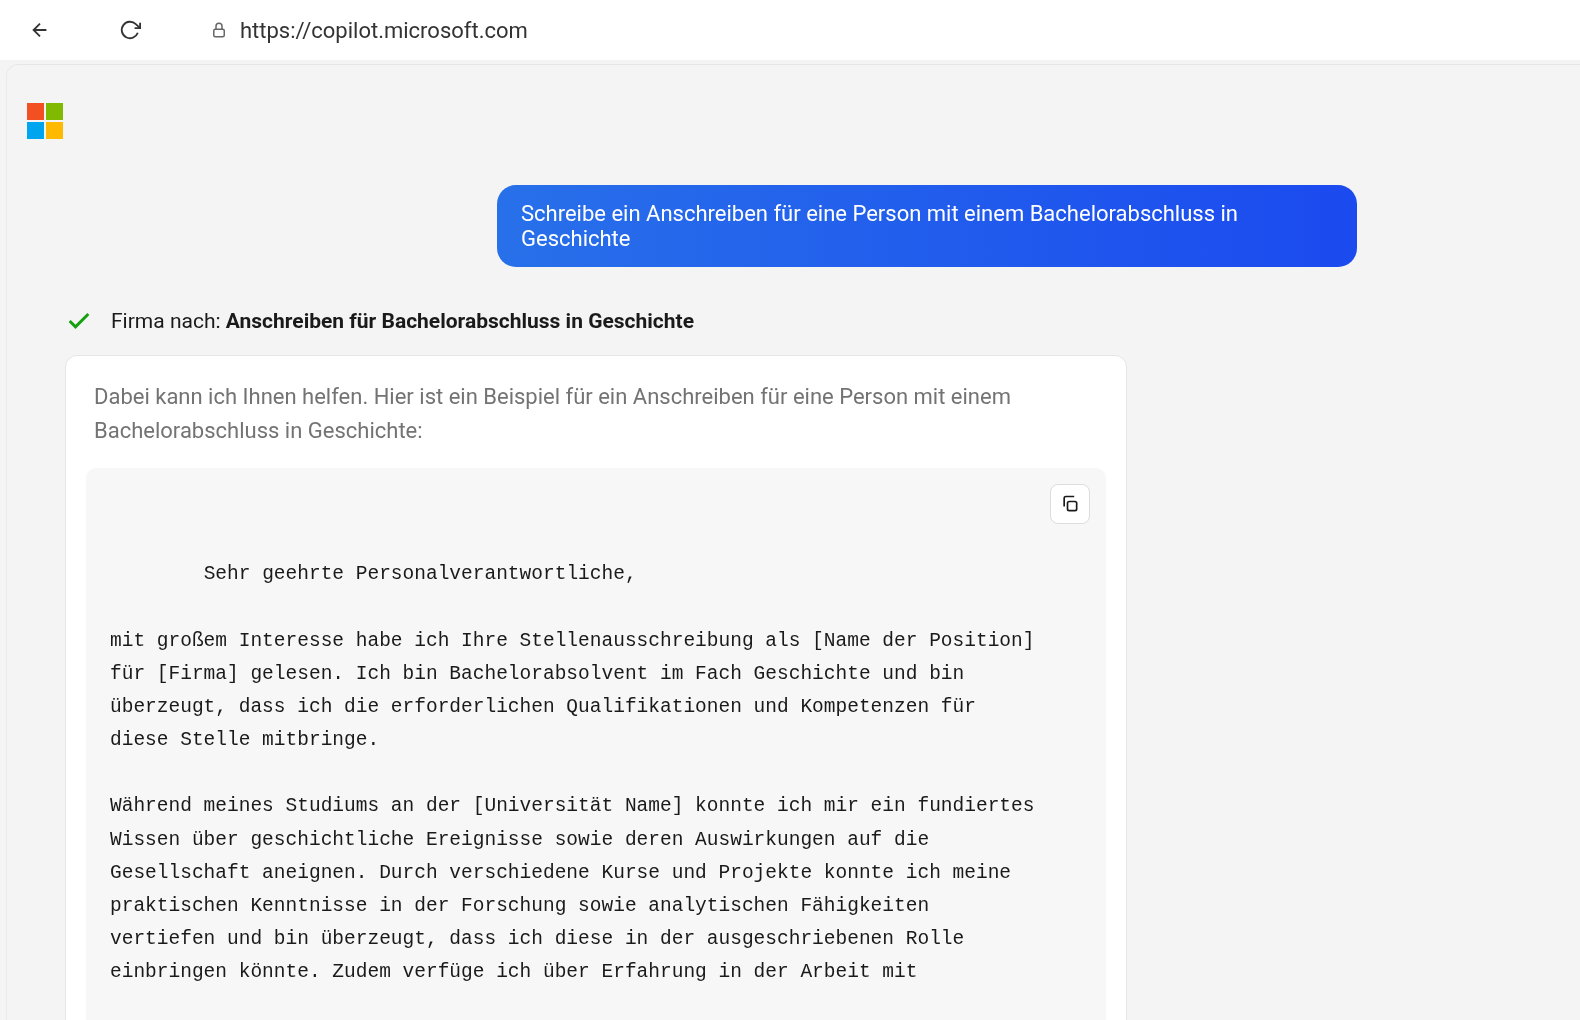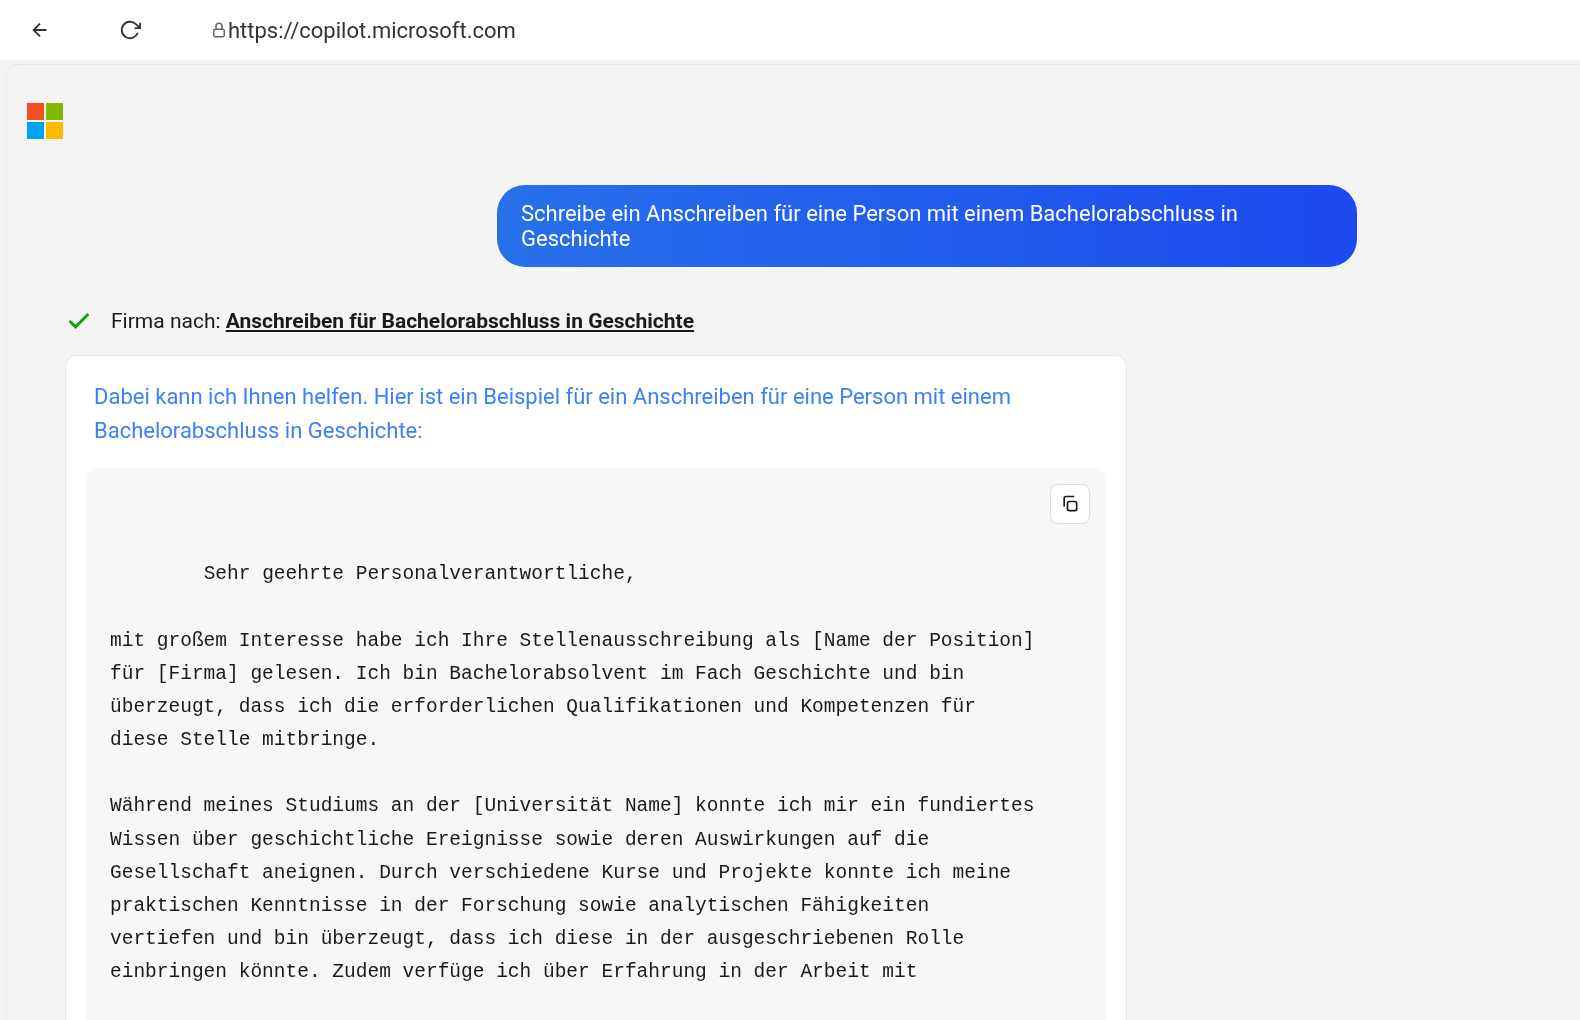--- a/index.html
+++ b/index.html
@@ -27,20 +27,21 @@
       align-items: center;
       justify-content: center;
       color: #333;
       cursor: pointer;
     }
     .nav-btn svg { width: 22px; height: 22px; }
     .url-bar {
       flex: 1;
       display: flex;
       align-items: center;
+      gap: 12px;
       padding-left: 40px;
     }
     .lock-icon { color: #666; }
     .url-text { font-size: 22px; color: #333; }
     
     
     .content {
       background: #f4f4f4;
       padding: 30px 20px 0 20px;
       position: relative;
@@ -79,49 +80,49 @@
     .user-msg {
       display: flex;
       justify-content: flex-end;
       margin-bottom: 40px;
       padding-right: 10px;
     }
     .user-bubble {
       background: linear-gradient(90deg, #2870ea 0%, #1b4aef 100%);
       color: #fff;
       padding: 16px 24px;
-      border-radius: 28px;
+      border-radius: 19px;
       font-size: 22px;
       max-width: 860px;
     }
     
     
     .status-line {
       display: flex;
       align-items: center;
       gap: 18px;
       margin: 0 0 18px 38px;
       font-size: 21px;
       color: #1a1a1a;
     }
     .status-line .check { color: #13a10e; flex-shrink: 0; }
-    .status-line strong { font-weight: 700; text-decoration: underline; }
+    .status-line strong { font-weight: 700; }
     
     
     .response-card {
       background: #fff;
       border: 1px solid #e6e6e6;
       border-radius: 12px;
       margin: 20px 240px 0 38px;
       padding: 24px 0 14px 0;
     }
     .intro-text {
       font-size: 22px;
       line-height: 1.55;
-      color: #3b82f6;
+      color: #737373;
       padding: 0 28px 20px 28px;
     }
     
     
     .letter-block {
       background: #f7f7f7;
       border-radius: 10px;
       margin: 0 20px;
       padding: 24px 70px 24px 24px;
       position: relative;

